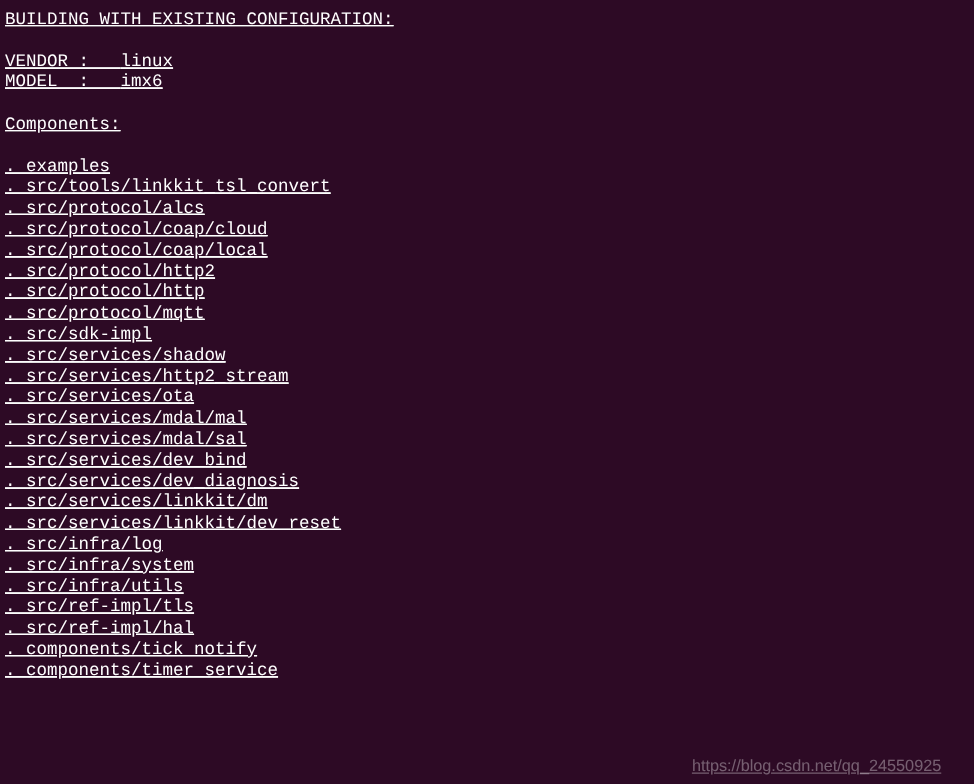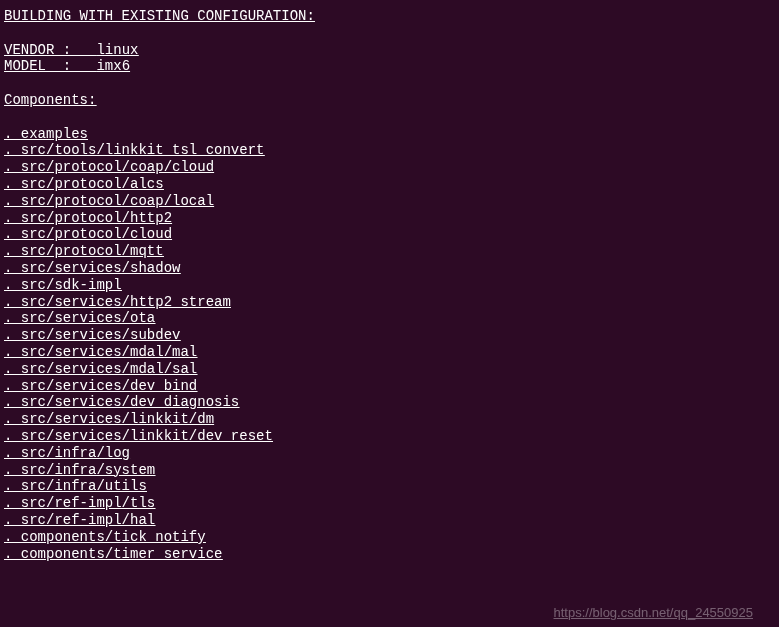--- a/index.html
+++ b/index.html
@@ -39,31 +39,30 @@
 <div class="line">BUILDING WITH EXISTING CONFIGURATION:</div>
 <div class="line"></div>
 <div class="line"><span>VENDOR :   </span><span>linux</span></div>
 <div class="line"><span>MODEL  :   </span><span>imx6</span></div>
 <div class="line"></div>
 <div class="line">Components:</div>
 <div class="line"></div>
 <div id="components-list">
     <div class="line">. examples</div>
     <div class="line">. src/tools/linkkit_tsl_convert</div>
+    <div class="line">. src/protocol/alcs</div>
     <div class="line">. src/protocol/coap/cloud</div>
-    <div class="line">. src/protocol/alcs</div>
     <div class="line">. src/protocol/coap/local</div>
     <div class="line">. src/protocol/http2</div>
-    <div class="line">. src/protocol/cloud</div>
+    <div class="line">. src/protocol/http</div>
     <div class="line">. src/protocol/mqtt</div>
+    <div class="line">. src/sdk-impl</div>
     <div class="line">. src/services/shadow</div>
-    <div class="line">. src/sdk-impl</div>
     <div class="line">. src/services/http2_stream</div>
     <div class="line">. src/services/ota</div>
-    <div class="line">. src/services/subdev</div>
     <div class="line">. src/services/mdal/mal</div>
     <div class="line">. src/services/mdal/sal</div>
     <div class="line">. src/services/dev_bind</div>
     <div class="line">. src/services/dev_diagnosis</div>
     <div class="line">. src/services/linkkit/dm</div>
     <div class="line">. src/services/linkkit/dev_reset</div>
     <div class="line">. src/infra/log</div>
     <div class="line">. src/infra/system</div>
     <div class="line">. src/infra/utils</div>
     <div class="line">. src/ref-impl/tls</div>

